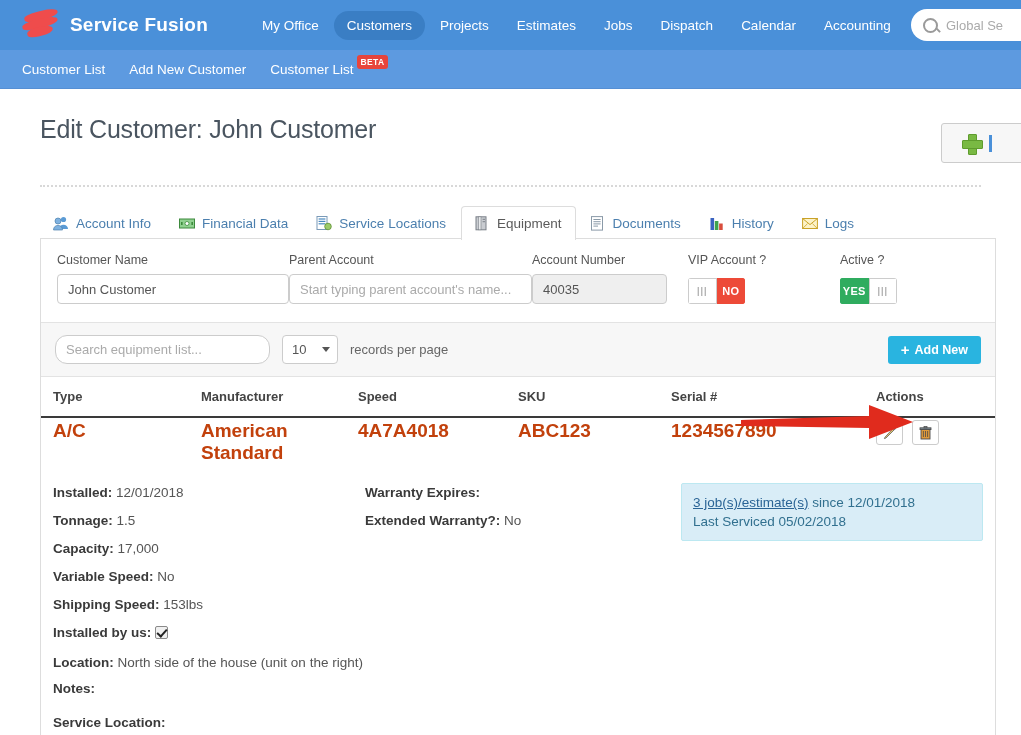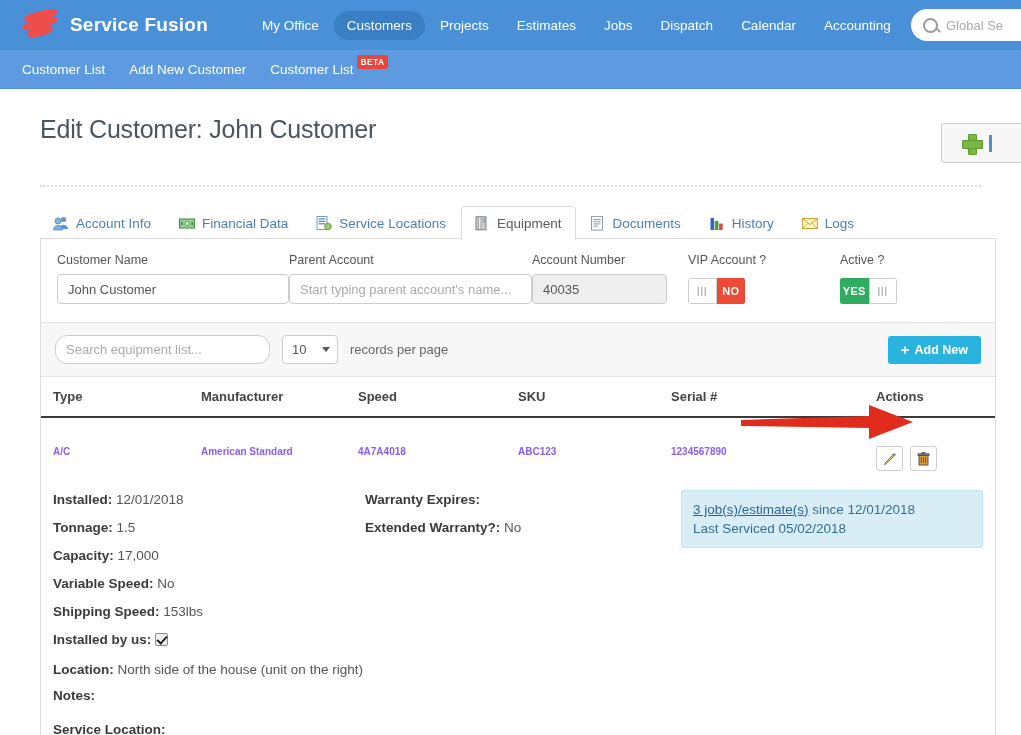--- a/index.html
+++ b/index.html
@@ -165,22 +165,22 @@
   .addnew-plus { font-size:15px; font-weight:bold; line-height:1; }
 
   
   table.eq { width:100%; border-collapse:collapse; }
   table.eq th {
     text-align:left; font-size:13px; color:#444; font-weight:bold;
     padding:12px 8px 12px 0; border-bottom:2px solid #3a3a3a;
   }
   table.eq th:first-child { padding-left:12px; }
   table.eq td {
-    font-size:10px; font-weight:bold; color:#8b5cf6;
-    padding:28px 8px 11px 0; vertical-align:top;
+    font-size:19px; font-weight:bold; color:#c2410c;
+    padding:2px 8px 11px 0; vertical-align:top;
   }
   table.eq td:first-child { padding-left:12px; }
   .col-type{width:160px;} .col-man{width:157px;} .col-model{width:160px;}
   .col-sku{width:153px;margin-left:6px;} .col-serial{width:205px;}
   .act-btn {
     display:inline-flex; align-items:center; justify-content:center;
     width:27px; height:25px; border:1px solid #ccc; background:#fff;
     border-radius:3px; cursor:pointer; margin-right:4px; vertical-align:top;
   }
 

